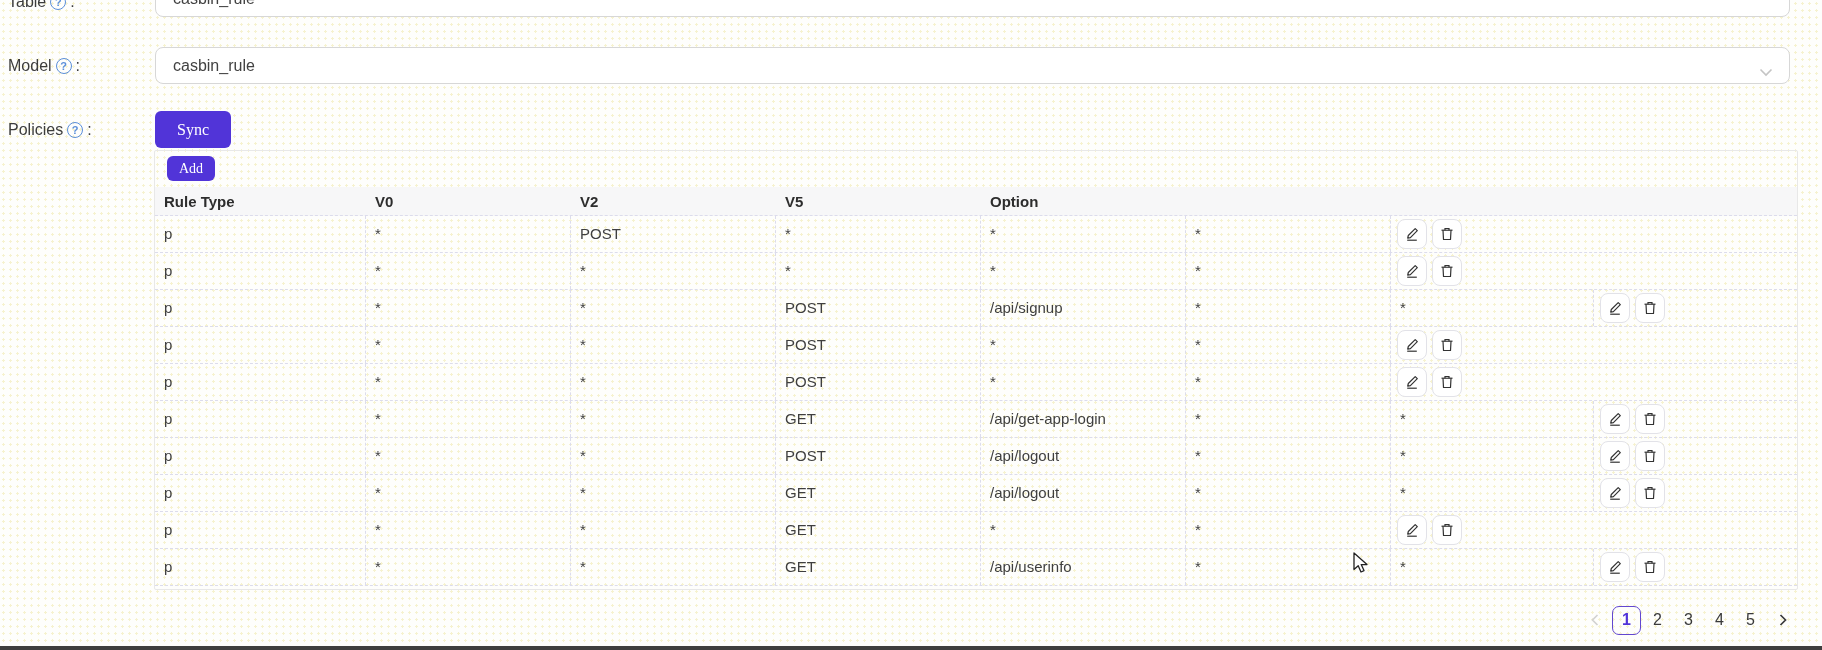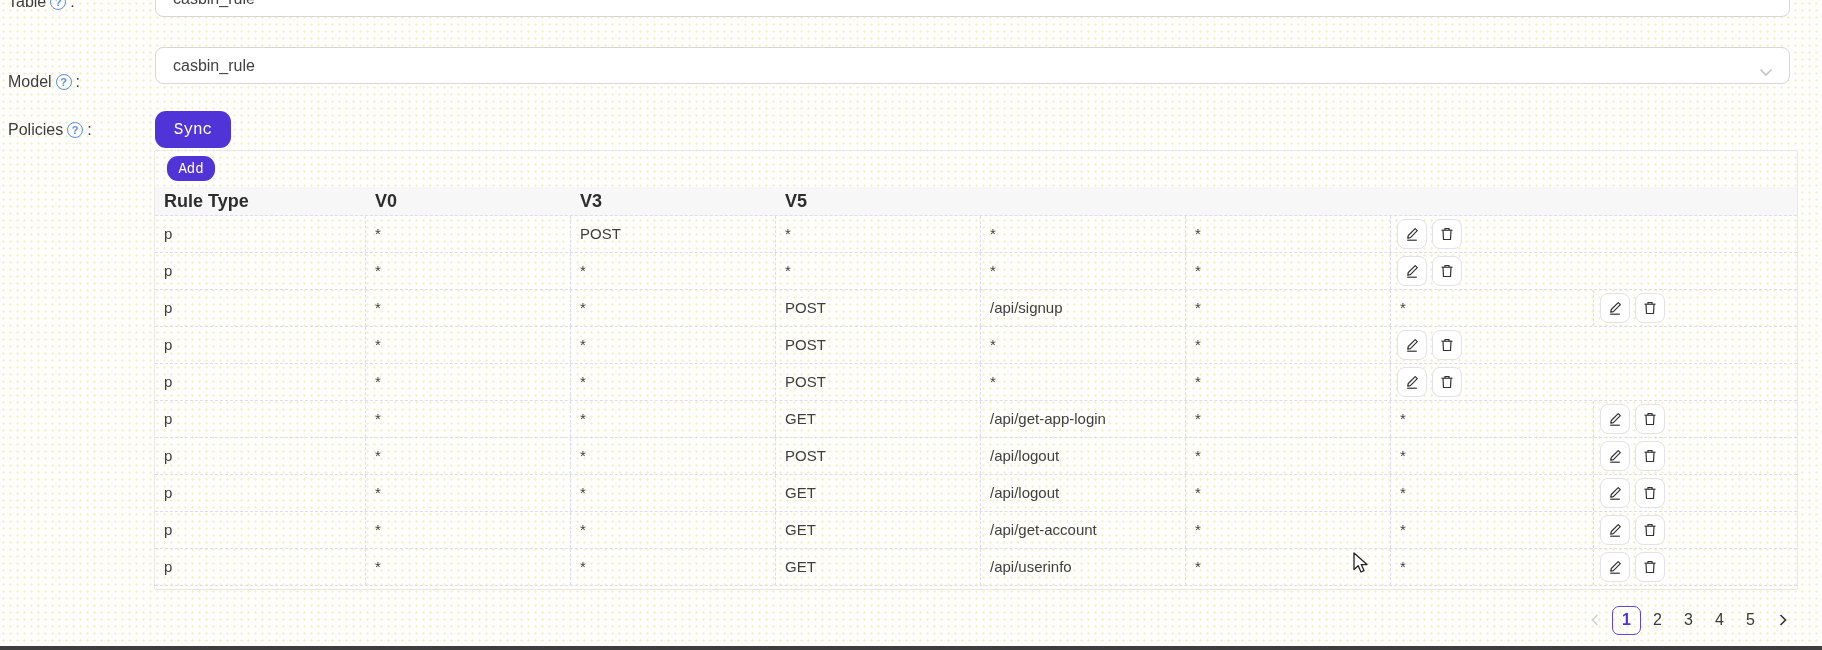--- a/index.html
+++ b/index.html
@@ -30,42 +30,42 @@
     font-size:16px; color:#424242; padding:0 17px; outline:none;
   }
   .select-box {
     position:absolute; left:155px; top:47px; width:1635px; height:37px;
     border:1px solid #d7d7d7; border-radius:8px; background:#fff;
     display:flex; align-items:center; padding:0 17px;
     font-size:16px; color:#424242;
   }
   .select-chevron { position:absolute; right:16px; top:15px; }
   .btn {
-    font-family:Liberation Mono, monospace;
-    background:#5134d8; color:#fff; border:none; border-radius:11px;
+    font-family:Liberation Serif, serif;
+    background:#5134d8; color:#fff; border:none; border-radius:6px;
     cursor:pointer; display:flex; align-items:center; justify-content:center;
   }
   .btn-sync { position:absolute; left:155px; top:111px; width:76px; height:37px; font-size:16px; }
   .btn-add  { position:absolute; left:12px;  top:5px;   width:48px; height:25px; font-size:14px; }
   .policies-panel {
     position:absolute; left:154px; top:150px; width:1644px; height:440px;
     border:1px solid #e8e8e8; border-radius:2px; background:transparent;
   }
   .ptable { position:absolute; left:0; top:36px; width:1642px; }
   .trow, .thead {
     display:grid;
     grid-template-columns:211px 205px 205px 205px 205px 205px 203px 1fr;
   }
   .thead {
     background:#f7f7f8; height:29px;
     border-bottom:1px dashed #dcdcec;
   }
   .hcell {
     display:flex; align-items:center; padding-left:9px;
-    font-size:18px; font-weight:bold; color:#2d2d2d;
+    font-size:15px; font-weight:bold; color:#2d2d2d;
   }
   .trow { border-bottom:1px dashed #dcdcec; min-height:35px; }
   .cell {
     display:flex; align-items:center; padding:3px 8px 3px 9px;
     font-size:15px; color:#3f3f3f; line-height:19.5px;
     border-right:1px dashed #dcdcec;
   }
   .cell:last-child { border-right:none; }
   .cell .wrapcap { display:inline-block; max-width:160px; overflow-wrap:break-word; }
   .c-opt { gap:5px; padding-left:6px; }
@@ -93,21 +93,21 @@
 </head>
 <body>
 
 <div class="form-label" style="top:-8px;">
   <span>Table</span>
   <span class="help-icon">?</span>
   <span>:</span>
 </div>
 <input class="text-input" style="top: -20px;" value="casbin_rule">
 
-<div class="form-label" style="top:72px;">
+<div class="form-label" style="top:56px;">
   <span>Model</span>
   <span class="help-icon">?</span>
   <span>:</span>
 </div>
 <div class="select-box">
   <span>casbin_rule</span>
   <span class="select-chevron">
     <svg width="14" height="9" viewBox="0 0 14 9">
         <path d="M1.5 1.5 L7 7 L12.5 1.5" fill="none" stroke="#c4c4c4" stroke-width="1.6"></path>
       </svg>
@@ -121,22 +121,23 @@
 </div>
 <button class="btn btn-sync">Sync</button>
 
 <div class="policies-panel">
   <button class="btn btn-add">Add</button>
 
   <div class="ptable">
     <div class="thead">
       <div class="hcell">Rule Type</div>
       <div class="hcell">V0</div>
-      <div class="hcell">V3</div>
+      <div class="hcell">V2</div>
       <div class="hcell">V5</div>
+      <div class="hcell">Option</div>
     </div>
     <div>
   <div class="trow">
     <div class="cell">
             <span>p</span>
           </div>
     <div class="cell">
             <span>*</span>
           </div>
     <div class="cell">
@@ -469,23 +470,20 @@
             <span>p</span>
           </div>
     <div class="cell">
             <span>*</span>
           </div>
     <div class="cell">
             <span>*</span>
           </div>
     <div class="cell">
             <span>GET</span>
-          </div>
-    <div class="cell">
-            <span class="wrapcap">/api/get-account</span>
           </div>
     <div class="cell">
             <span>*</span>
           </div>
     <div class="cell">
             <span>*</span>
           </div>
     <div class="cell c-opt">
       <button class="icon-btn">
         <span style="display:flex;">

